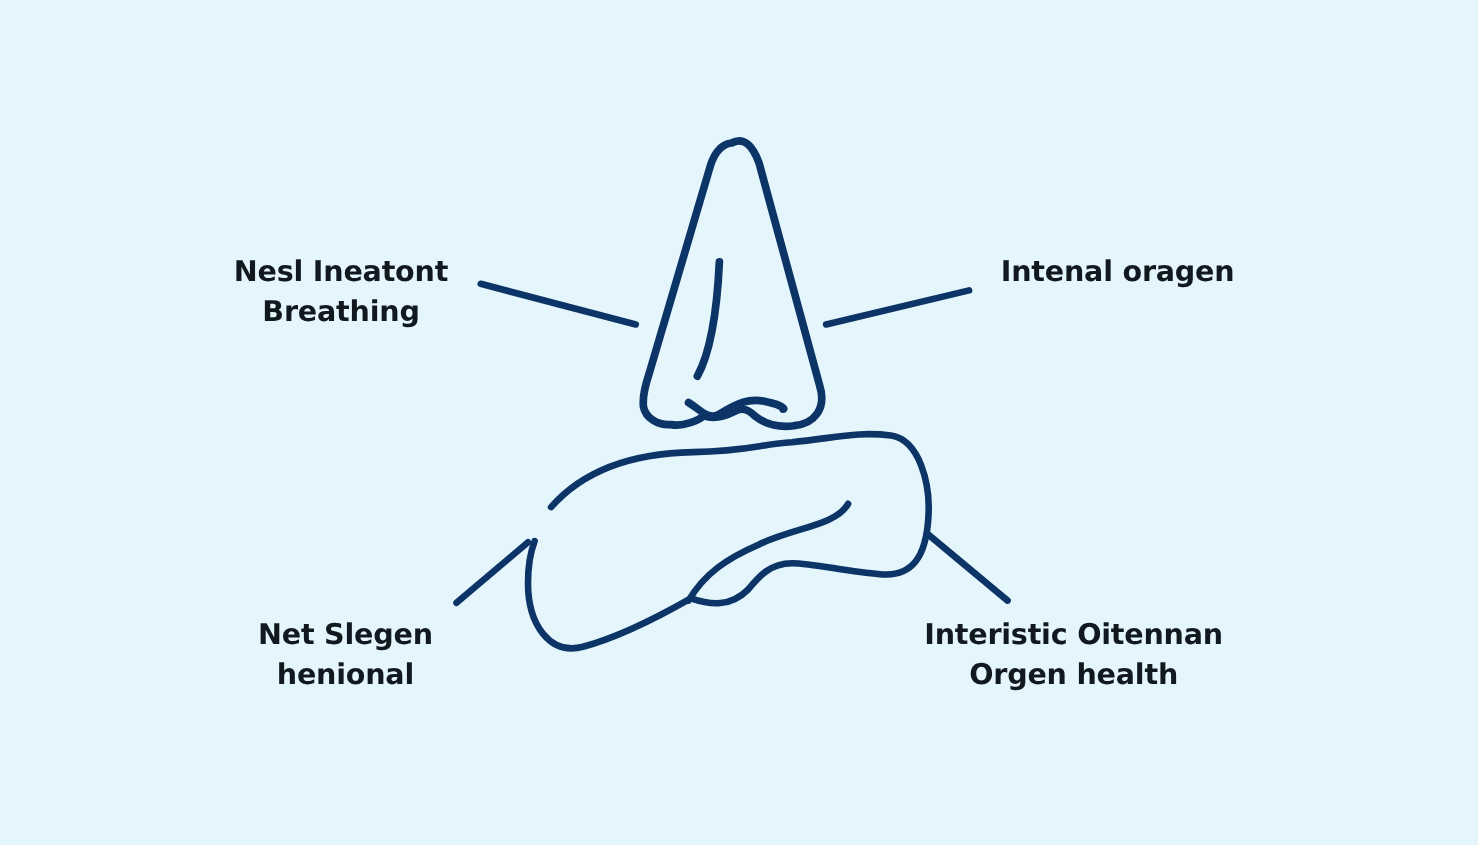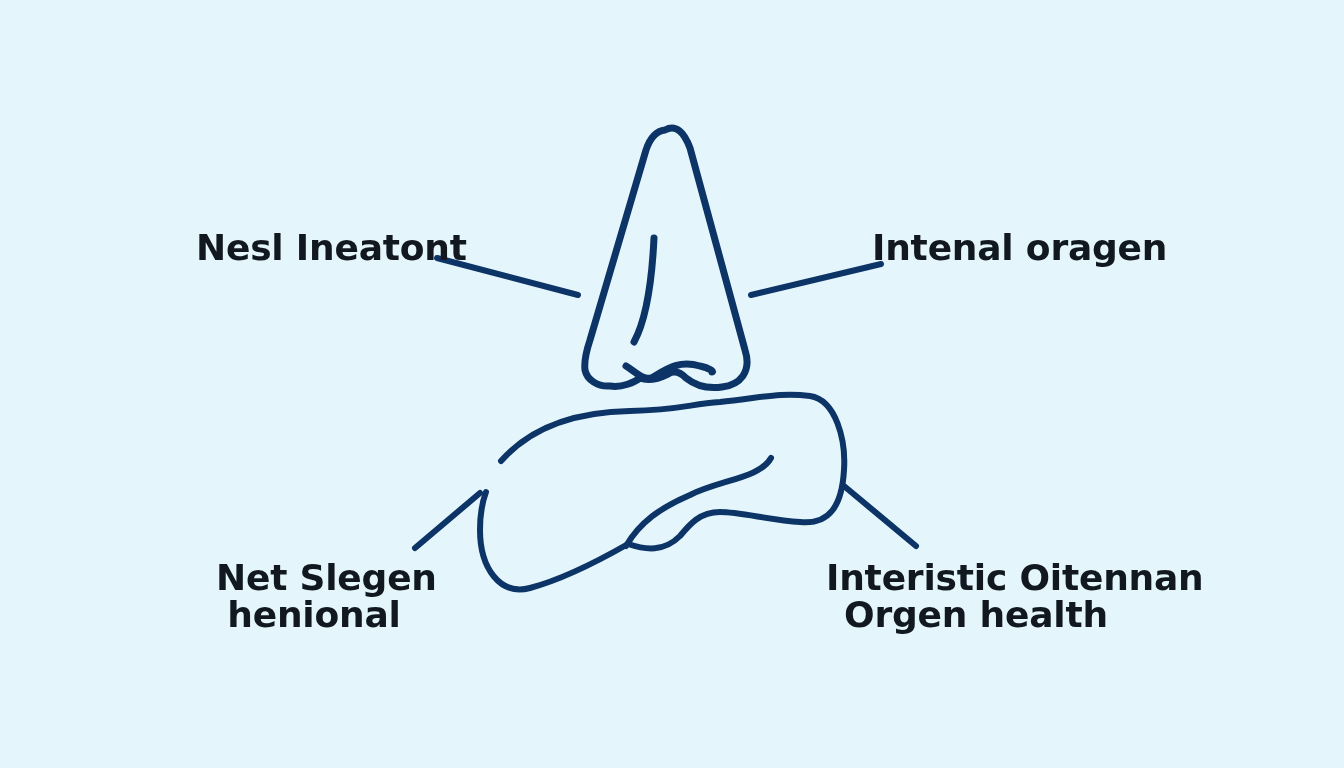--- a/index.html
+++ b/index.html
@@ -17,29 +17,29 @@
     .canvas {
       position: absolute;
       left: 0; top: 0;
       width: 1344px;
       height: 768px;
     }
     .label {
       position: absolute;
       color: #111820;
       font-weight: bold;
-      font-size: 36px;
+      font-size: 26px;
       line-height: 37px;
       text-align: center;
       letter-spacing: -0.2px;
       white-space: nowrap;
     }
     .label span { display: block; }
     #lbl-tl { left: 196px; top: 229px; width: 228px; }
-    #lbl-tr { left: 872px; top: 229px; width: 240px; }
+    #lbl-tr { left: 896px; top: 229px; width: 240px; }
     #lbl-bl { left: 216px; top: 559px; width: 196px; }
     #lbl-br { left: 826px; top: 559px; width: 300px; }
     svg path, svg line {
       fill: none;
       stroke-linecap: round;
       stroke-linejoin: round;
     }
   </style>
 </head>
 <body>
@@ -87,20 +87,21 @@
     </g>
 
     <line x1="437" y1="258" x2="578" y2="295" stroke="#0d3467" stroke-width="6" marker-end="url(#arrowhead)"></line>
     <line x1="751" y1="295" x2="881" y2="264" stroke="#0d3467" stroke-width="6" marker-end="url(#arrowhead)"></line>
     <line x1="415" y1="548" x2="480" y2="493" stroke="#0d3467" stroke-width="6" marker-end="url(#arrowhead)"></line>
     <line x1="844" y1="486" x2="916" y2="546" stroke="#0d3467" stroke-width="6"></line>
   </svg>
 
   <div id="lbl-tl" class="label">
     <span>Nesl Ineatont</span>
+    <span>Breathing</span>
   </div>
 
   <div id="lbl-tr" class="label">
     <span>Intenal oragen</span>
   </div>
 
   <div id="lbl-br" class="label">
     <span>Interistic Oitennan</span>
     <span>Orgen health</span>
   </div>

